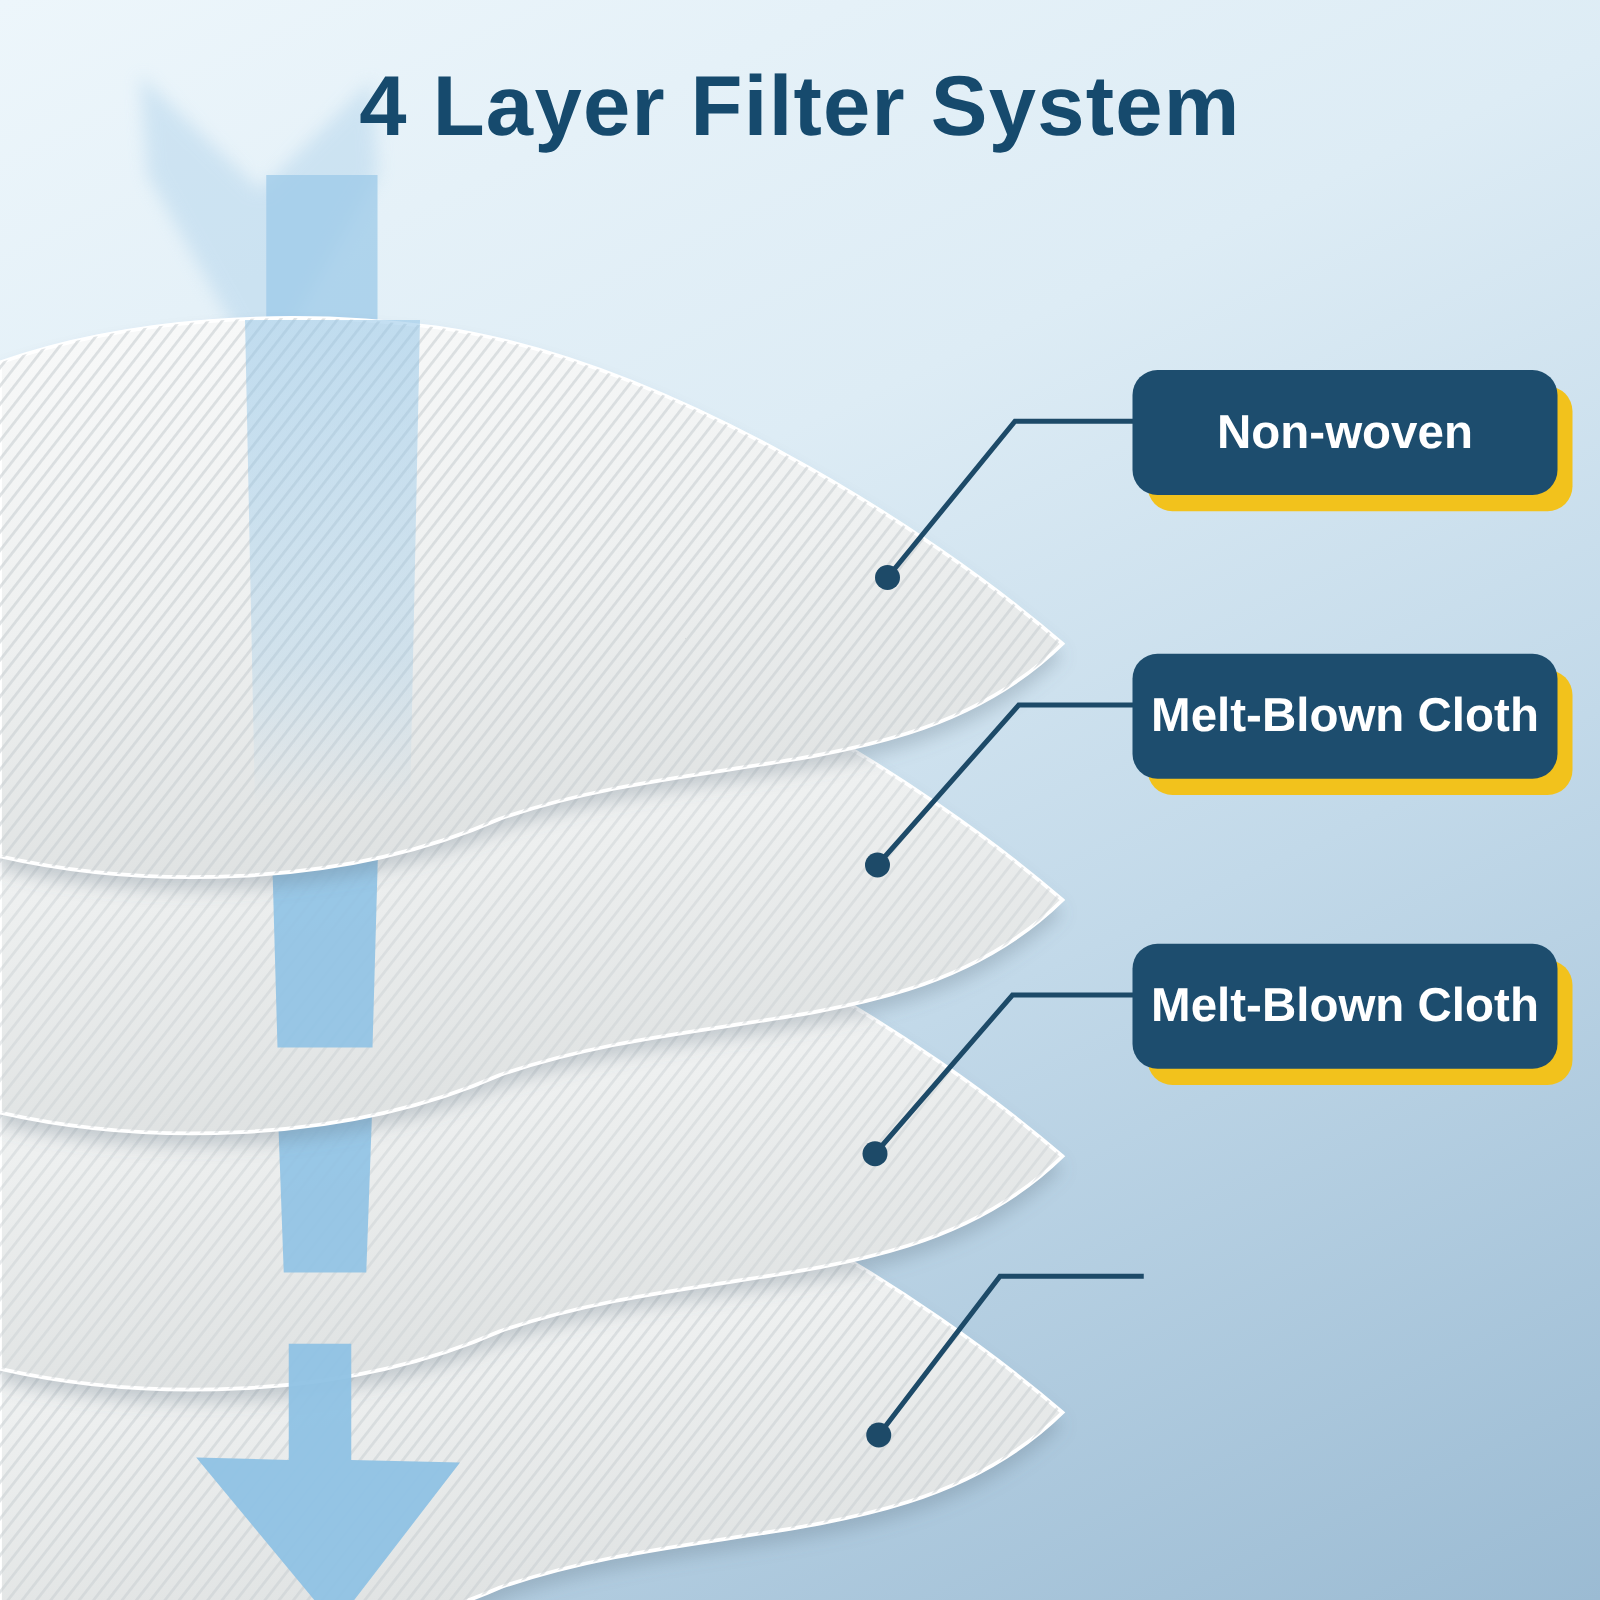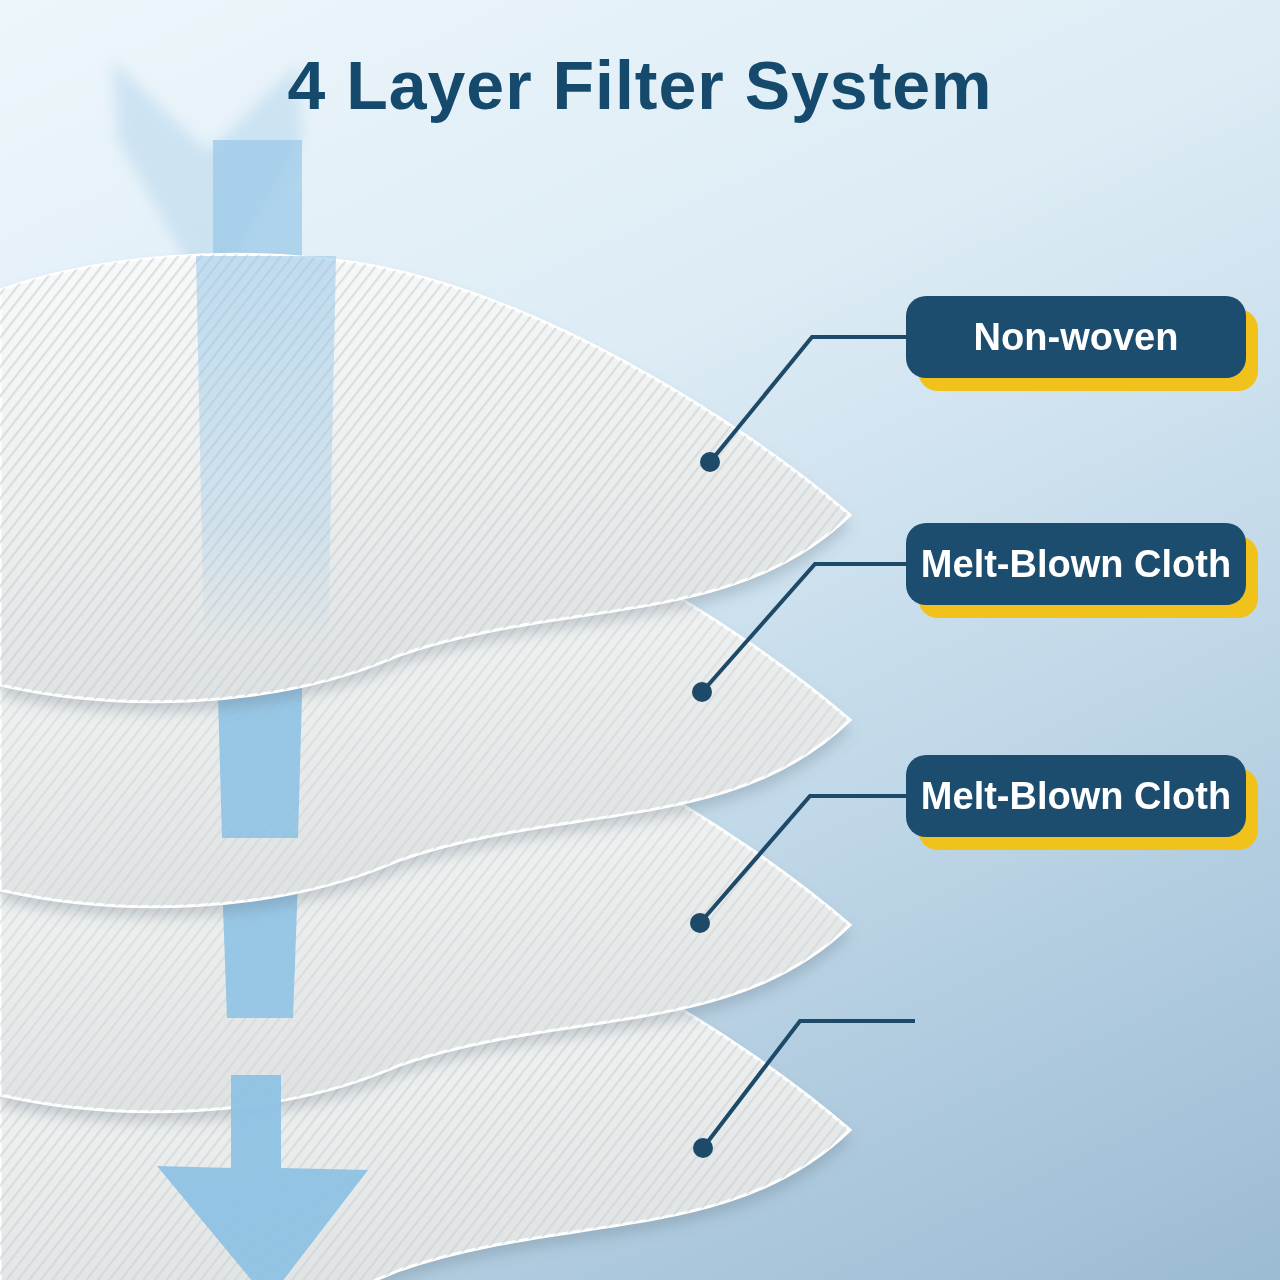--- a/index.html
+++ b/index.html
@@ -8,21 +8,21 @@
     position:relative;width:1280px;height:1280px;
     background:linear-gradient(155deg,#edf6fb 0%,#ddecf5 34%,#c2d9e9 62%,#9bbbd3 100%);
   }
   .art{position:absolute;left:0;top:0;width:1280px;height:1280px;}
   .page-title{
     position:absolute;left:0;top:48px;width:1280px;margin:0;
     text-align:center;font-size:68px;line-height:1.1;font-weight:bold;
     color:#164a6d;letter-spacing:1px;
   }
   .label-box{
-    position:absolute;left:906px;width:340px;height:82px;
+    position:absolute;left:906px;width:340px;height:100px;
     background:#1d4d6e;border-radius:20px;
     box-shadow:12px 13px 0 #f2c21c;
     display:flex;align-items:center;justify-content:center;
   }
   .label-box span{
     color:#ffffff;font-weight:bold;font-size:38px;white-space:nowrap;
   }
   .b1{top:296px;}
   .b2{top:523px;}
   .b3{top:755px;}

